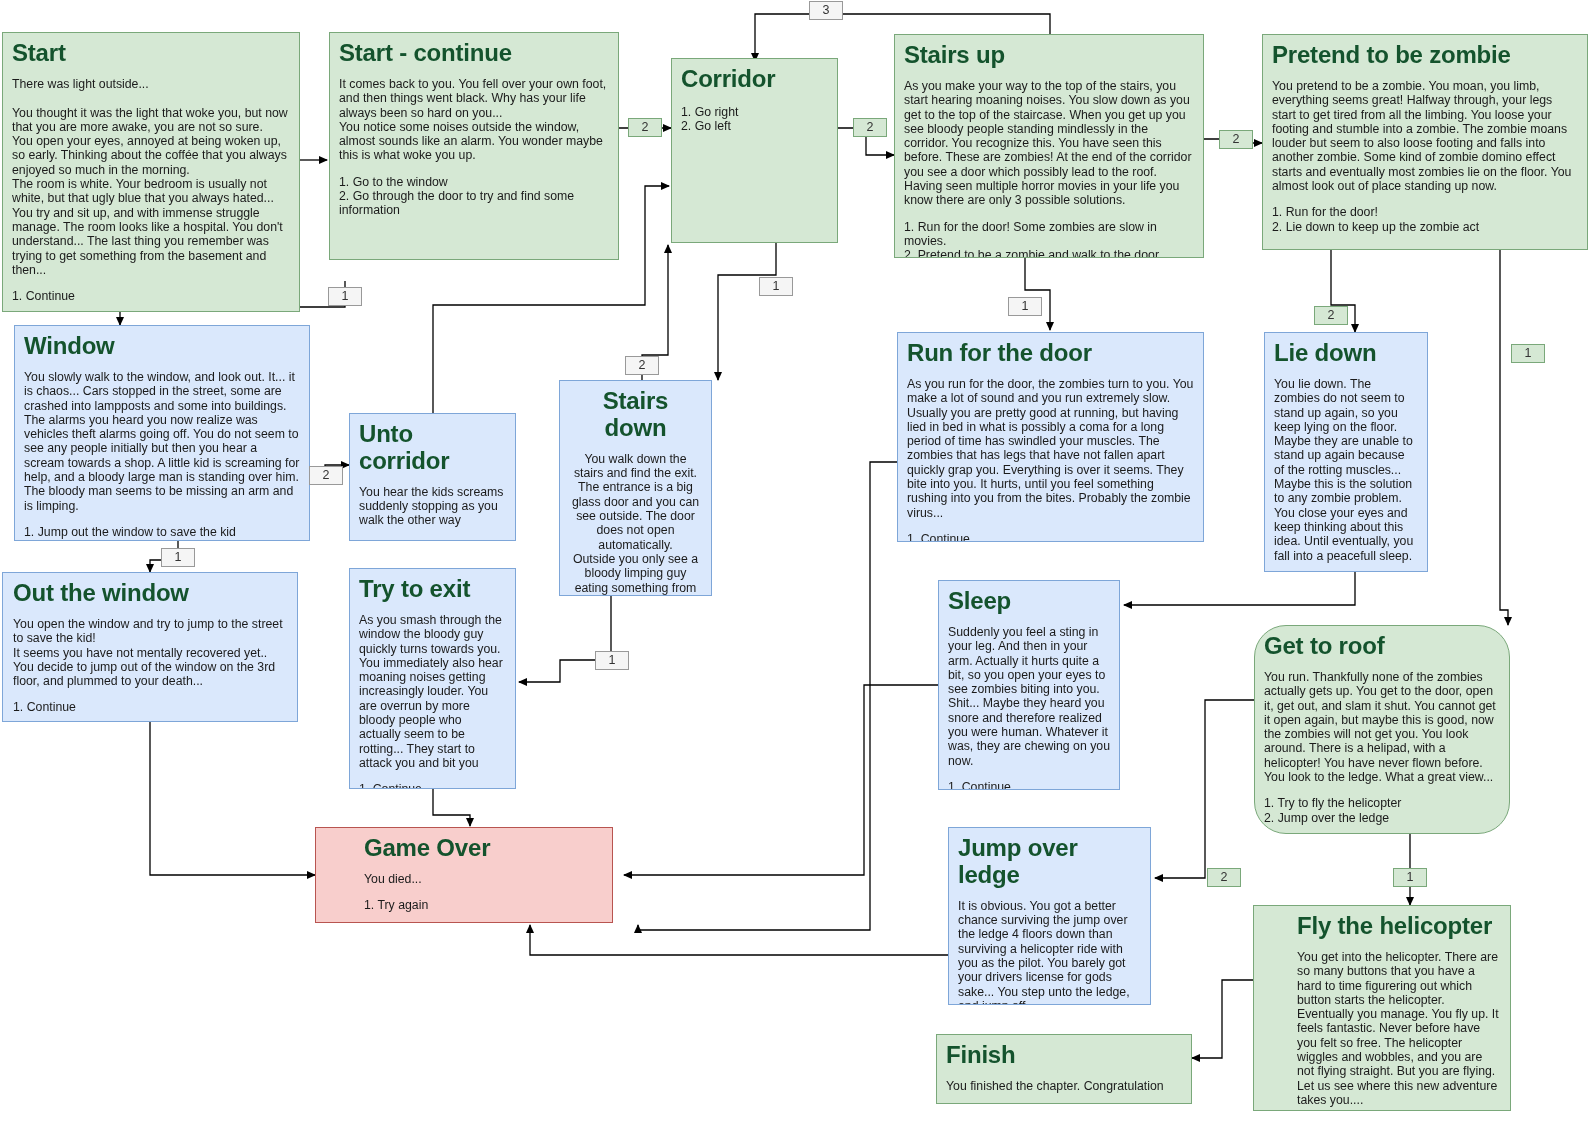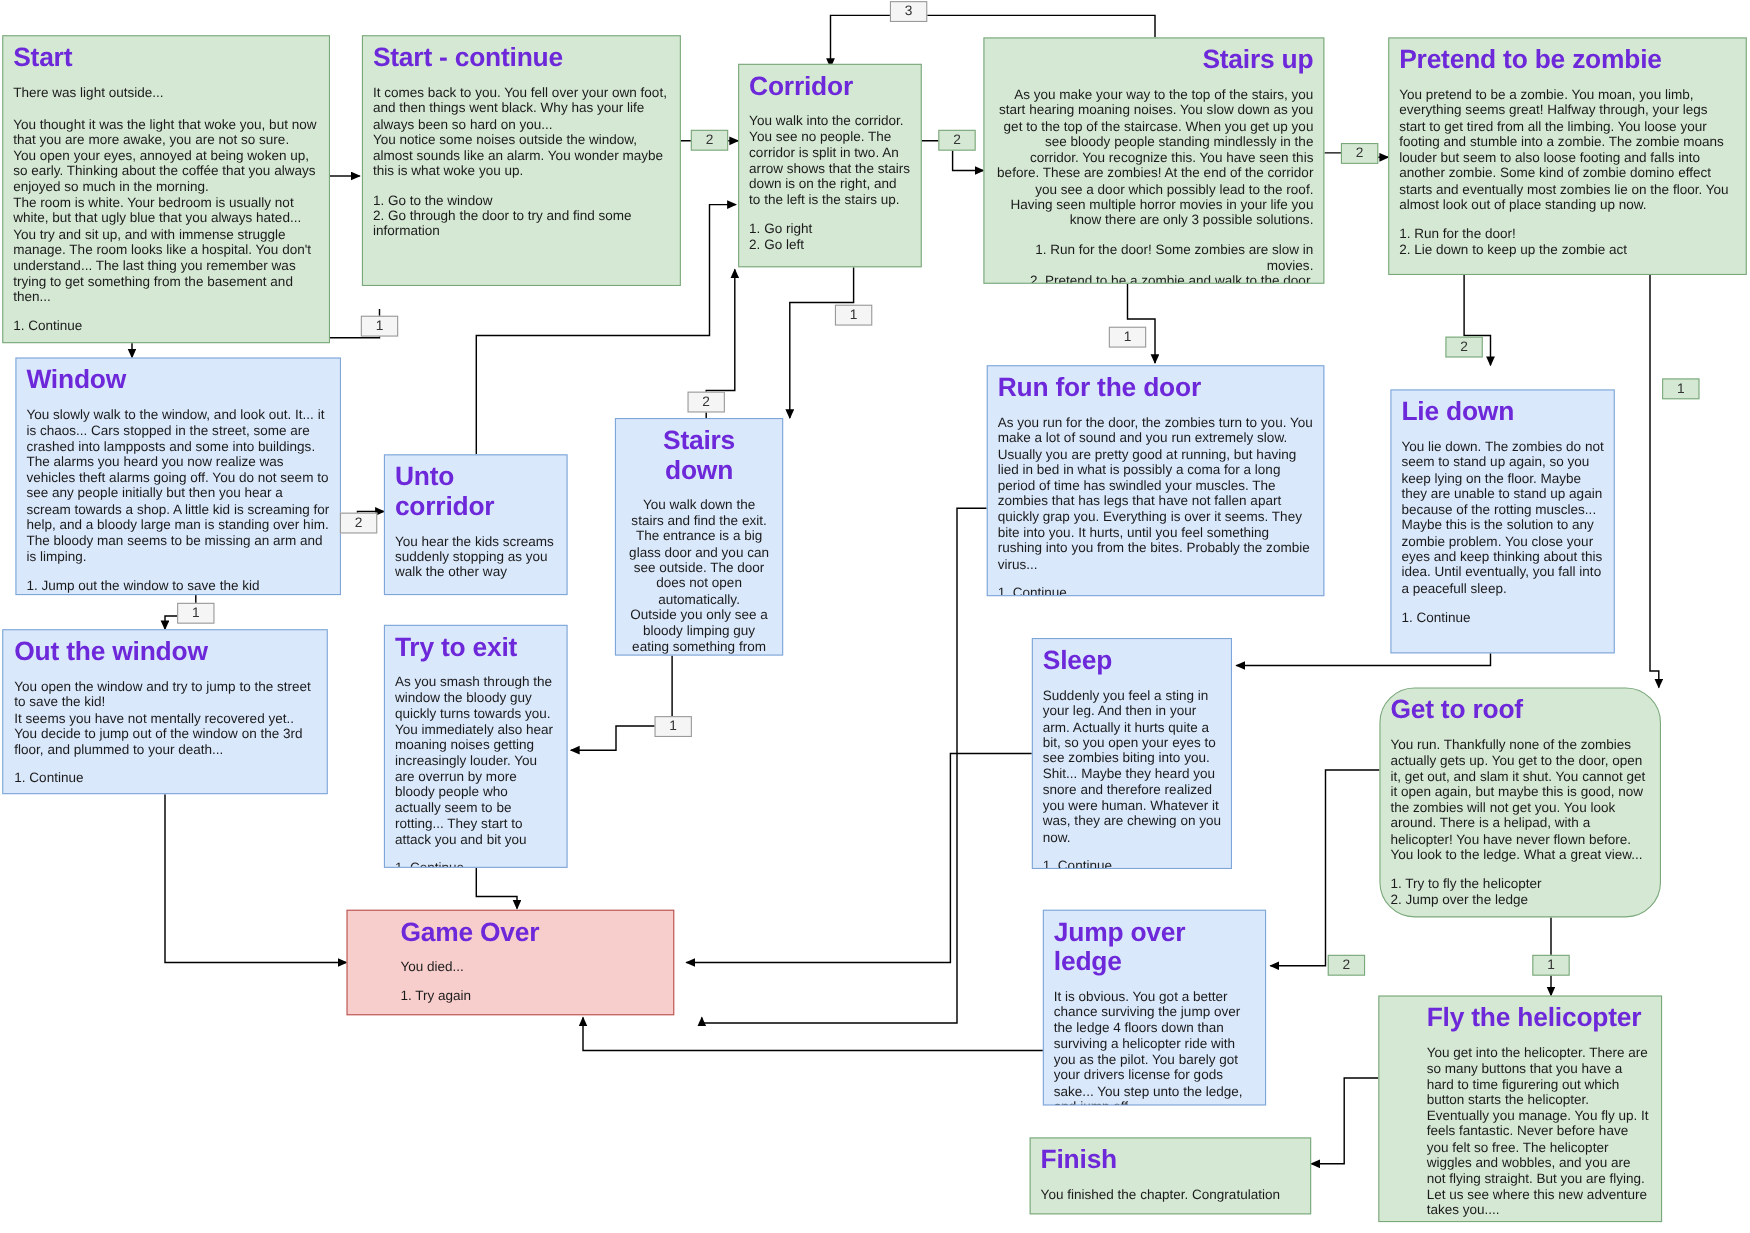--- a/index.html
+++ b/index.html
@@ -35,21 +35,21 @@
     border-color: #7ea6d8;
   }
   .node.red {
     background: #f8cecc;
     border-color: #b85450;
     padding-left: 48px;
   }
   .node .title {
     font-size: 24px;
     font-weight: bold;
-    color: #6d28d9;
+    color: #14532d;
     line-height: 1.12;
     margin: 0 0 10px 0;
     letter-spacing: -0.2px;
   }
   .node .body {
     font-size: 12.3px;
     color: #1b1b1b;
     line-height: 1.165;
     white-space: pre-wrap;
   }
@@ -154,26 +154,25 @@
   <div class="node" style="left:329px; top:32px; width:290px; height:228px;">
     <div class="title">Start - continue</div>
     <div class="body">It comes back to you. You fell over your own foot, and then things went black. Why has your life always been so hard on you...
 You notice some noises outside the window, almost sounds like an alarm. You wonder maybe this is what woke you up.</div>
     <div class="choices">1. Go to the window
 2. Go through the door to try and find some information</div>
   </div>
 
   <div class="node" style="left:671px; top:58px; width:167px; height:185px;">
     <div class="title">Corridor</div>
-    <div class="body">You walk into the corridor. You see no people. The corridor is split in two. An arrow shows that the stairs down is on the right, and to the left is the stairs up.</div>
     <div class="choices">1. Go right
 2. Go left</div>
   </div>
 
-  <div class="node" style="left:894px; top:34px; width:310px; height:224px;text-align:right;">
+  <div class="node" style="left:894px; top:34px; width:310px; height:224px;">
     <div class="title">Stairs up</div>
     <div class="body">As you make your way to the top of the stairs, you start hearing moaning noises. You slow down as you get to the top of the staircase. When you get up you see bloody people standing mindlessly in the corridor. You recognize this. You have seen this before. These are zombies! At the end of the corridor you see a door which possibly lead to the roof. Having seen multiple horror movies in your life you know there are only 3 possible solutions.</div>
     <div class="choices">1. Run for the door! Some zombies are slow in movies.
 2. Pretend to be a zombie and walk to the door.
 3. Go back</div>
   </div>
 
   <div class="node" style="left:1262px; top:34px; width:326px; height:216px;">
     <div class="title">Pretend to be zombie</div>
     <div class="body">You pretend to be a zombie. You moan, you limb, everything seems great! Halfway through, your legs start to get tired from all the limbing. You loose your footing and stumble into a zombie. The zombie moans louder but seem to also loose footing and falls into another zombie. Some kind of zombie domino effect starts and eventually most zombies lie on the floor. You almost look out of place standing up now.</div>
@@ -201,21 +200,21 @@
     <div class="choices">1. Smash the glass door and go out
 2. Go back</div>
   </div>
 
   <div class="node blue" style="left:897px; top:332px; width:307px; height:210px;">
     <div class="title">Run for the door</div>
     <div class="body">As you run for the door, the zombies turn to you. You make a lot of sound and you run extremely slow. Usually you are pretty good at running, but having lied in bed in what is possibly a coma for a long period of time has swindled your muscles. The zombies that has legs that have not fallen apart quickly grap you. Everything is over it seems. They bite into you. It hurts, until you feel something rushing into you from the bites. Probably the zombie virus...</div>
     <div class="choices">1. Continue</div>
   </div>
 
-  <div class="node blue" style="left:1264px; top:332px; width:204px; height:240px;margin-top:22px;">
+  <div class="node blue" style="left:1264px; top:332px; width:164px; height:240px;">
     <div class="title">Lie down</div>
     <div class="body">You lie down. The zombies do not seem to stand up again, so you keep lying on the floor. Maybe they are unable to stand up again because of the rotting muscles... Maybe this is the solution to any zombie problem. You close your eyes and keep thinking about this idea. Until eventually, you fall into a peacefull sleep.</div>
     <div class="choices">1. Continue</div>
   </div>
 
   <div class="node blue" style="left:2px; top:572px; width:296px; height:150px;padding-left:10px;">
     <div class="title">Out the window</div>
     <div class="body">You open the window and try to jump to the street to save the kid!
 It seems you have not mentally recovered yet.. You decide to jump out of the window on the 3rd floor, and plummed to your death...</div>
     <div class="choices">1. Continue</div>

